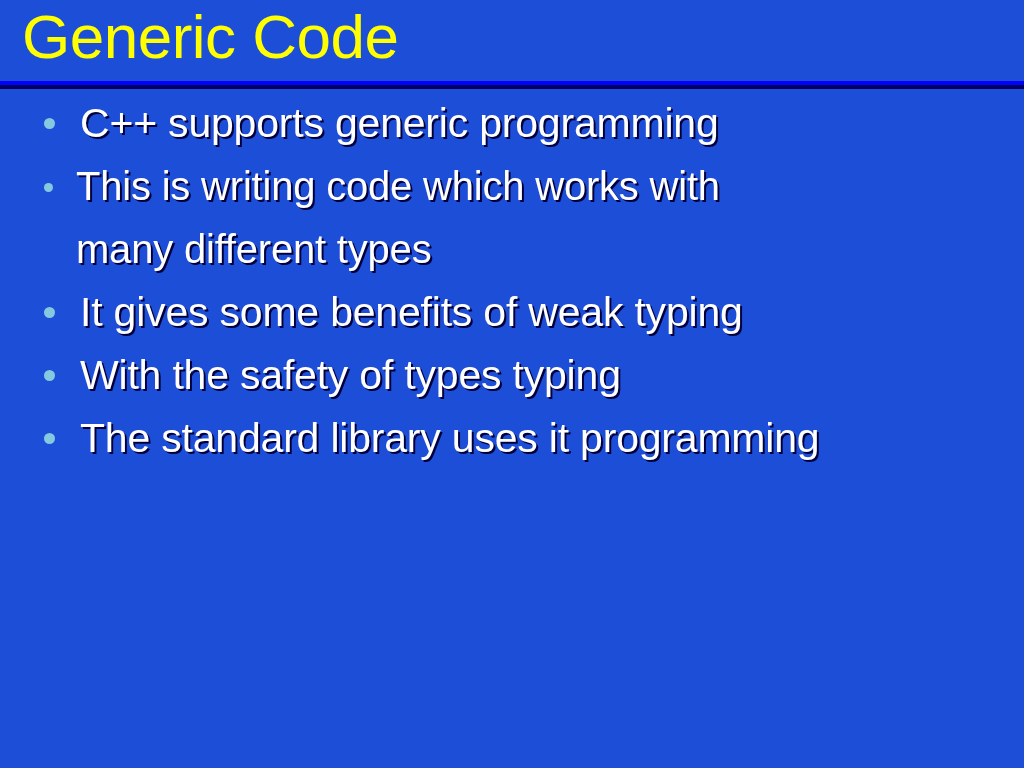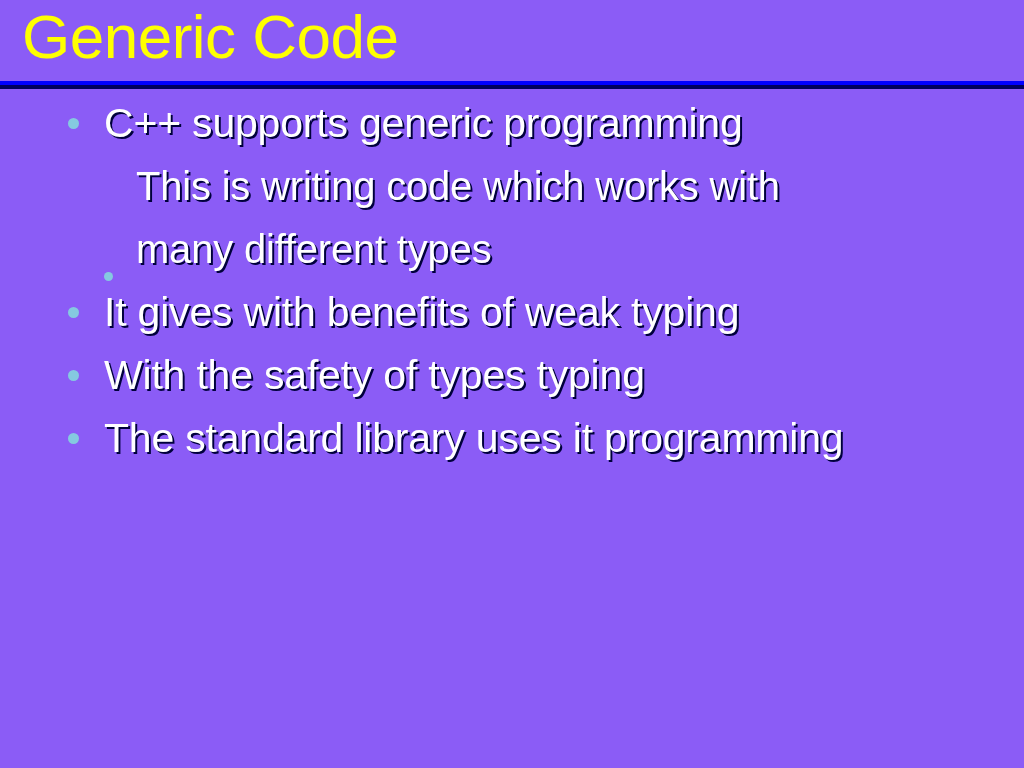--- a/index.html
+++ b/index.html
@@ -12,21 +12,21 @@
     overflow: hidden;
     background: #000080;
     font-family: "Liberation Sans", sans-serif;
     -webkit-font-smoothing: antialiased;
   }
 
   #slide {
     position: relative;
     width: 1024px;
     height: 768px;
-    background: #8b5cf6;
+    background: #1d4ed8;
     box-sizing: border-box;
   }
 
   
   #title-area {
     position: absolute;
     left: 0;
     top: 0;
     width: 1024px;
     height: 82px;
@@ -68,31 +68,29 @@
     position: absolute;
     left: 0;
     top: 92px;
     width: 1024px;
   }
 
   .bullet-row {
     position: relative;
     display: flex;
     align-items: flex-start;
-    margin-left: 24px;
   }
 
   .bullet-row.level-1 {
     padding-left: 44px;
     min-height: 63px;
   }
   .bullet-row.level-2 {
-    padding-left: 80px;
+    padding-left: 44px;
     min-height: 63px;
-    align-items: flex-end;
   }
 
   .bullet-marker {
     flex: 0 0 auto;
     border-radius: 50%;
     background: #85C9E0;
   }
   .level-1 > .bullet-marker {
     width: 11px;
     height: 11px;
@@ -144,21 +142,21 @@
       <span class="bullet-text">C++ supports generic programming</span>
     </div>
 
     <div class="bullet-row level-2">
       <span class="bullet-marker"></span>
       <span class="bullet-text">This is writing code which works with many different types</span>
     </div>
 
     <div class="bullet-row level-1">
       <span class="bullet-marker"></span>
-      <span class="bullet-text">It gives with benefits of weak typing</span>
+      <span class="bullet-text">It gives some benefits of weak typing</span>
     </div>
 
     <div class="bullet-row level-1">
       <span class="bullet-marker"></span>
       <span class="bullet-text">With the safety of types typing</span>
     </div>
 
     <div class="bullet-row level-1">
       <span class="bullet-marker"></span>
       <span class="bullet-text">The standard library uses it programming</span>

